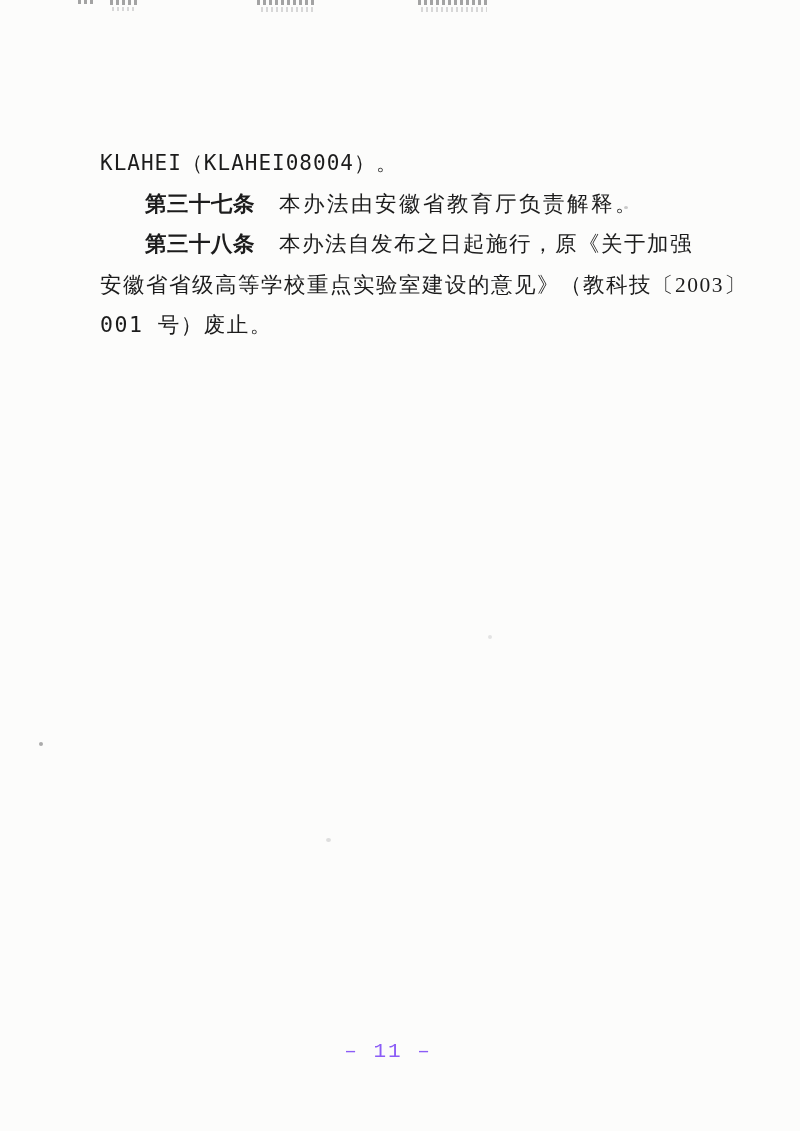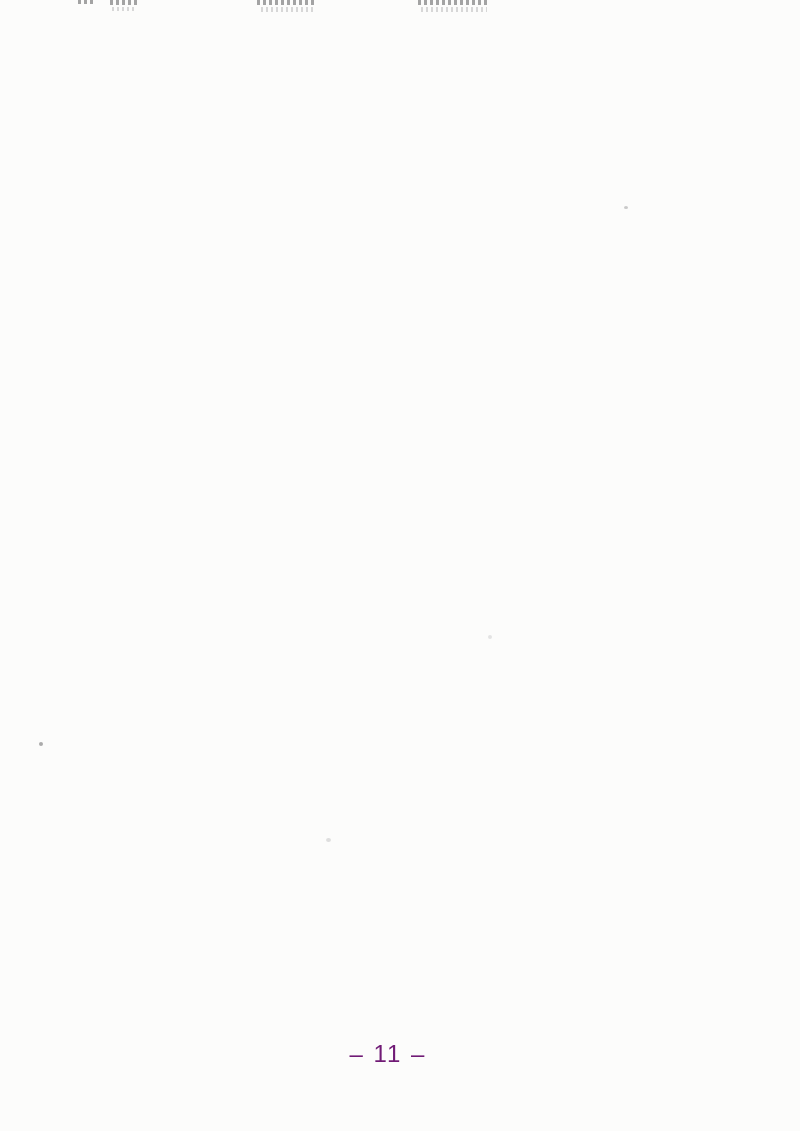--- a/index.html
+++ b/index.html
@@ -78,39 +78,56 @@
   .speck.s3 { left: 39px;  top: 742px; width: 4px; height: 4px; background: #ababab; }
   .speck.s4 { left: 326px; top: 838px; width: 5px; height: 4px; background: #dedede; }
 
   
   .page-number {
     position: absolute;
     top: 1040px;
     left: 0;
     width: 776px;
     text-align: center;
-    font-family: Liberation Sans, sans-serif;
-    font-size: 24px;
+    font-family: Liberation Mono, monospace;
+    font-size: 21px;
     letter-spacing: 2px;
-    color: #701a75;
+    color: #8b5cf6;
   }
 </style>
 </head>
 <body>
 
 <div class="page">
 
   <div class="frag f1"></div>
   <div class="frag f2"></div>
   <div class="frag light f2b"></div>
   <div class="frag f3"></div>
   <div class="frag light f3b"></div>
   <div class="frag f4"></div>
   <div class="frag light f4b"></div>
 
+  <main class="content">
+
+    <p class="line latin">KLAHEI（KLAHEI08004）。</p>
+
+    <p class="line indent loose">
+      <span class="term">第三十七条</span><span>本办法由安徽省教育厅负责解释。</span>
+    </p>
+
+    <p class="line indent">
+      <span class="term">第三十八条</span><span>本办法自发布之日起施行，原《关于加强</span>
+    </p>
+
+    <p class="line">安徽省省级高等学校重点实验室建设的意见》（教科技〔2003〕</p>
+
+    <p class="line num">001 号）废止。</p>
+
+  </main>
 
   <div class="speck s1"></div>
   <div class="speck s2"></div>
   <div class="speck s3"></div>
   <div class="speck s4"></div>
 
   <footer class="page-number">– 11 –</footer>
 
 </div>
 

